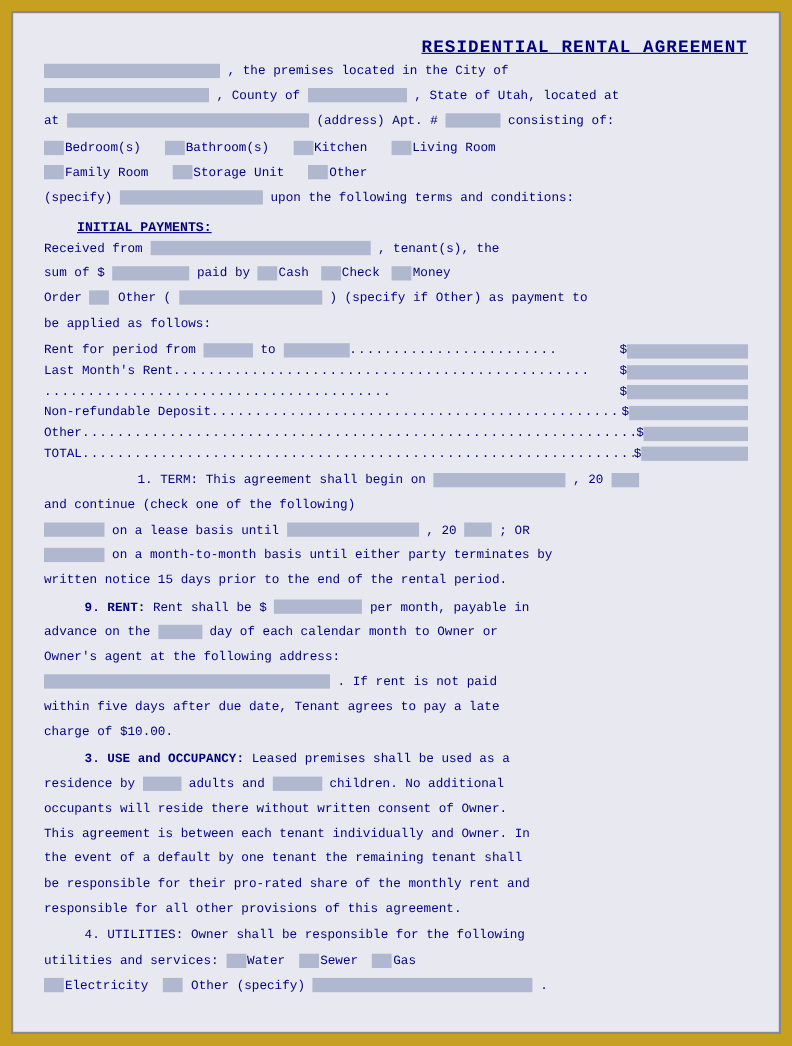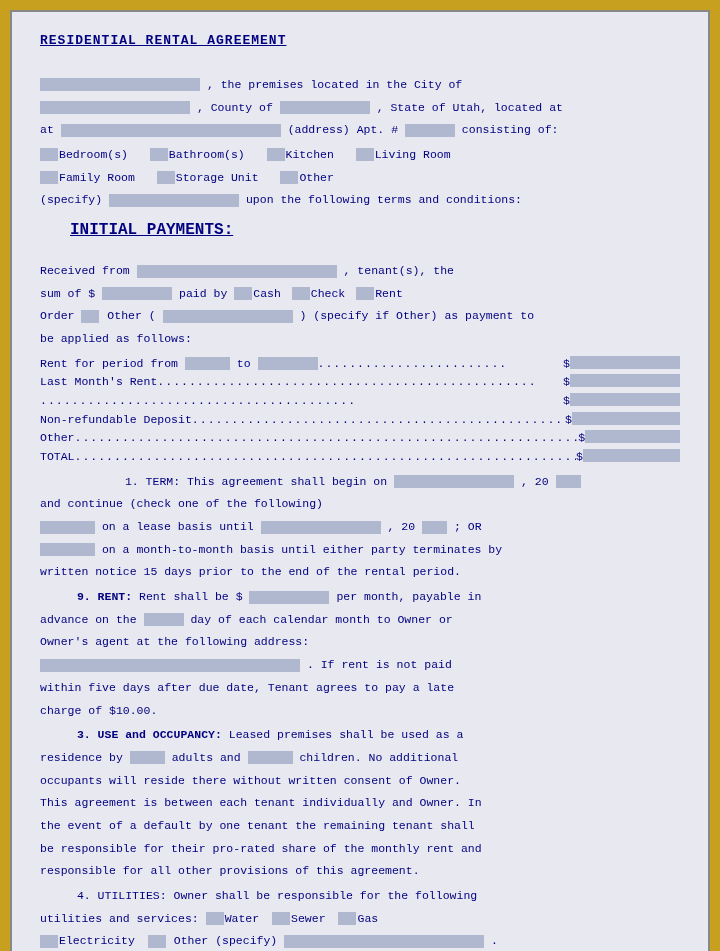--- a/index.html
+++ b/index.html
@@ -16,24 +16,24 @@
       background: #e8e8f0;
       width: 700px;
       min-height: 930px;
       padding: 20px 28px 20px 28px;
       border: 2px solid #888;
       color: #000080;
       font-size: 11.5px;
       line-height: 1.45;
     }
     .title {
-      text-align: left;
+      text-align: right;
       font-weight: bold;
-      font-size: 13px;
-      margin-bottom: 26px;
+      font-size: 16px;
+      margin-bottom: 2px;
       letter-spacing: 1px;
       text-decoration: underline;
     }
     .input-field {
       display: inline-block;
       background: #b0b8d0;
       height: 13px;
       vertical-align: middle;
       border: none;
     }
@@ -42,30 +42,30 @@
       background: #b0b8d0;
       width: 18px;
       height: 13px;
       vertical-align: middle;
       border: none;
       margin-right: 1px;
     }
     .section-title {
       font-weight: bold;
       text-decoration: underline;
-      margin: 10px 0 21px 30px;
-      font-size: 16px;
+      margin: 10px 0 2px 30px;
+      font-size: 12px;
     }
     p {
       margin-bottom: 6px;
       text-indent: 0;
     }
     .dotted-line {
       display: flex;
-      align-items: flex-start;
+      align-items: center;
       margin-bottom: 2px;
     }
     .dotted-label {
       flex: 0 0 auto;
       white-space: nowrap;
     }
     .dots {
       flex: 1 1 auto;
       overflow: hidden;
       letter-spacing: 1px;
@@ -138,21 +138,21 @@
       <span>Received from</span>
       <span class="input-field" style="width:200px;"></span>
       <span>, tenant(s), the</span>
     </p>
     <p>
       <span>sum of $</span>
       <span class="input-field" style="width:70px;"></span>
       <span>paid by</span>
       <span class="checkbox-field"></span><span>Cash</span>
       <span class="checkbox-field" style="margin-left:4px;"></span><span>Check</span>
-      <span class="checkbox-field" style="margin-left:4px;"></span><span>Rent</span>
+      <span class="checkbox-field" style="margin-left:4px;"></span><span>Money</span>
     </p>
     <p>
       <span>Order</span>
       <span class="checkbox-field"></span>
       <span>Other (</span>
       <span class="input-field" style="width:130px;"></span>
       <span>) (specify if Other) as payment to</span>
     </p>
     <p>be applied as follows:</p>
   </div>

